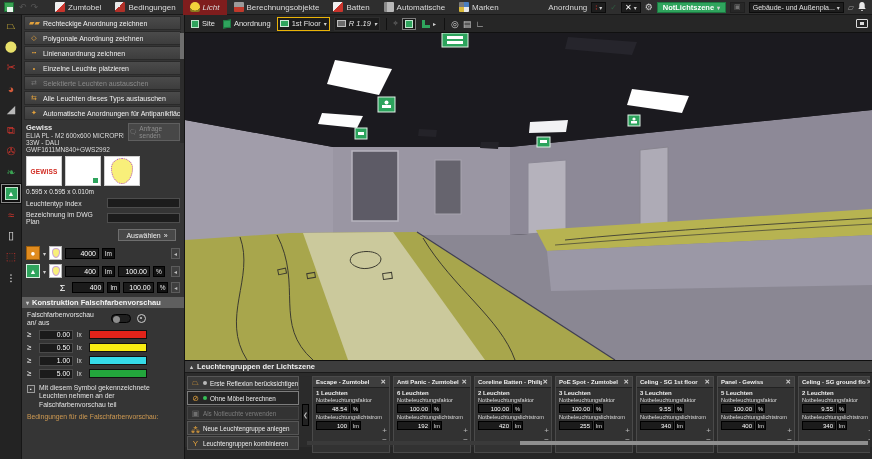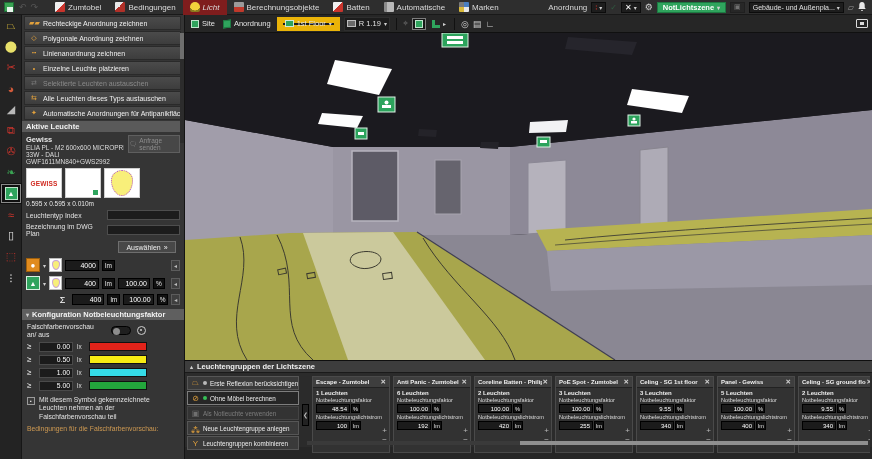--- a/index.html
+++ b/index.html
@@ -110,22 +110,22 @@
   .c0{background:#e2231a}.c1{background:#f7ec13}.c2{background:#35dbe8}.c3{background:#23a63c}
   .ff-note { display:flex; gap:4px; margin-top:5px; color:#e2e2e2; line-height:1.25; }
   .note-ico { flex:0 0 auto; width:8px; height:8px; background:#3b3b3b; border:1px solid #9a9a9a;
     color:#e8e8e8; font-size:5px; display:flex; align-items:center; justify-content:center; margin-top:1px; }
   .ff-cond-title { margin-top:4px; color:#cf9a52; }
 
   
   #vptoolbar { left:185px; top:15px; width:687px; height:18px; background:#262626;
     border-bottom:1px solid #101010; display:flex; align-items:center; gap:4px; padding:0 4px; font-size:7.5px; }
   .vt-item { display:flex; align-items:center; gap:3px; color:#e2e2e2; padding:0 2px; height:14px; }
-  .vt-select { background:#1c1c1c; border:6px solid #eab308; }
-  .vt-plain  { background:#1c1c1c; border:1px solid #2e2e2e; }
+  .vt-select { background:#1c1c1c; border:1px solid #eab308; }
+  .vt-plain  { background:#1c1c1c; border:1px solid #2e2e2e;font-style:italic; }
   .sq-green { width:8px; height:8px; background:#2fa45d; border:1px solid #bfe5cd; }
   .cube-green { width:8px; height:8px; background:#2fa45d; border:1px solid #1d7a42; transform:skewY(-6deg); }
   .floor-ico { width:9px; height:7px; background:#2fa45d; border:1px solid #cfe9da; }
   .room-ico { width:9px; height:7px; background:#6a6a6a; border:1px solid #bdbdbd; }
   .sep { width:1px; height:12px; background:#111; margin:0 2px; }
   .l-green { width:8px; height:8px; border-left:3px solid #2fa45d; border-bottom:3px solid #2fa45d; }
   .vt-btn-active { background:#161616; border:1px solid #7e7e7e; padding:1px 2px; display:flex; align-items:center; }
   .vt-ico { color:#cfcfcf; font-size:9px; }
   .monitor { margin-left:auto; width:12px; height:9px; border:1px solid #dcdcdc; border-radius:1px; position:relative; }
   .monitor:before { content:""; position:absolute; left:3px; top:2px; width:4px; height:3px; background:#dcdcdc; }
@@ -279,21 +279,20 @@
         </div>
       <div class="nl-item">
           <span class="nl-ico">✦</span>
           <span>Automatische Anordnungen für Antipanikflächen</span>
         </div>
       <div class="vscroll">
           <div class="thumb"></div>
         </div>
     </div>
 
-    <div class="hdr-sub">Aktive Leuchte</div>
     <div class="prod">
       <div class="brand">Gewiss</div>
       <div class="pline" style="max-width:98px">ELIA PL - M2 600x600 MICROPRI.  LED840</div>
       <div class="pline">33W - DALI</div>
       <div class="pline">GWF1611MN840+GWS2992</div>
       <div class="req-btn">
           <span>🗨</span>
           <span>Anfrage senden</span>
         </div>
       <div class="thumbs">
@@ -350,21 +349,21 @@
         <span class="val w38">400</span>
         <span class="unit">lm</span>
         <span class="val w34">100.00</span>
         <span class="unit">%</span>
         <span class="side-btn">◂</span>
       </div>
     </div>
 
     <div class="hdr-coll">
         <span class="caret">▾</span>
-        <span>Konfiguration Notbeleuchtungsfaktor</span>
+        <span>Konstruktion Falschfarbenvorschau</span>
       </div>
     <div class="ff-body">
       <div class="ff-togglerow">
         <span style="width:78px;line-height:1.15">Falschfarbenvorschau an/ aus</span>
         <span class="ff-toggle">
             <i></i>
           </span>
         <span class="ring-ico"></span>
       </div>
       <div class="th-row">

